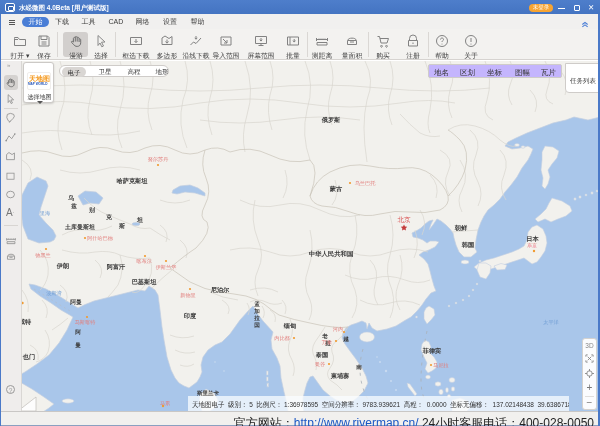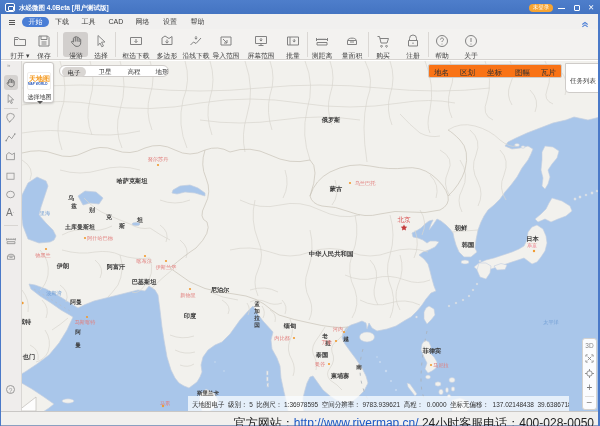--- a/index.html
+++ b/index.html
@@ -31,21 +31,21 @@
 
 #mainarea { position:absolute; left:1px; top:61px; width:597px; height:350px; background:#f2f1ed; }
 #sidebar { position:absolute; left:0px; top:0px; width:21px; height:350px; background:#efedec; border-right:1px solid #d9d7d4; z-index:30; }
 #mapwrap { position:absolute; left:21px; top:0; width:576px; height:350px; overflow:hidden; }
 
 .ovl { position:absolute; z-index:20; }
 #logopanel { left:1px; top:1px; width:31px; height:41px; background:#fff; border:1px solid #ccc9c6; border-radius:3px; box-shadow:0 1px 2px rgba(0,0,0,.15); }
 #tabbar { left:37px; top:4px; width:110px; height:12px; background:#fff; border:1px solid #cfccc9; border-radius:6px; }
 .tab { position:absolute; top:0; font-size:6.5px; color:#333; height:12px; line-height:11.5px; text-align:center; }
 #tab-dz { left:2px; top:1px; width:24px; height:10px; background:#d9d6d3; border-radius:5px; }
-#rightbar { left:406px; top:3px; width:134px; height:14px; background:#f97316; border:1px solid #cfccc9; border-radius:2px; }
+#rightbar { left:406px; top:3px; width:134px; height:14px; background:#c4b5fd; border:1px solid #cfccc9; border-radius:2px; }
 .rbitem { position:absolute; top:3px; font-size:7.5px; color:#333; white-space:nowrap; }
 #taskpanel { left:543px; top:2px; width:34px; height:30px; background:#fff; border:1px solid #cfccc9; border-radius:0 0 0 4px; }
 #taskpanel span { position:absolute; left:4px; top:13px; font-size:6.5px; color:#333; }
 #zoomstrip { left:560px; top:277px; width:15px; height:72px; background:rgba(255,255,255,.95); border:1px solid #d4d2cf; border-radius:3px; z-index:26; }
 #statusovl { left:166px; top:335px; width:381px; height:15px; background:rgba(250,252,255,.75); overflow:hidden; }
 #statusovl span { position:absolute; left:4px; top:4px; font-size:7.2px; color:#2e2e2e; white-space:nowrap; transform:scaleX(0.9); transform-origin:0 50%; }
 
 #bottombar { position:absolute; left:0; top:411px; width:600px; height:15px; background:#f1f0ee; border-top:1px solid #c9c7c5; border-bottom:1px solid #8aa0c0; }
 #bottombar .txt { position:absolute; right:6px; top:2.5px; font-size:12px; color:#222; }
 #bottombar .url { color:#1a56c4; text-decoration:underline; }

